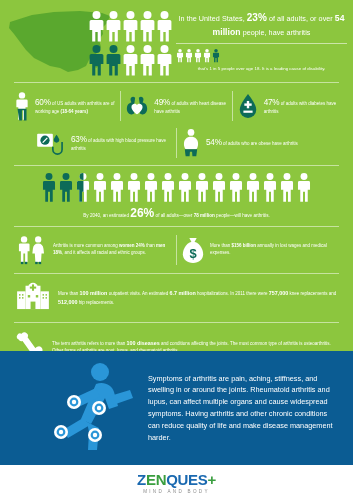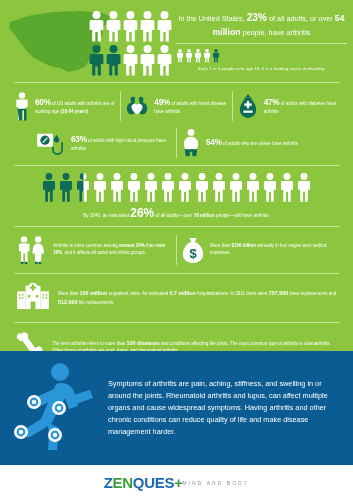--- a/index.html
+++ b/index.html
@@ -52,21 +52,21 @@
     margin:0 14px;
   }
   .vdiv { width:1px; background:rgba(255,255,255,.5); align-self:stretch; }
 
   
   .statband { padding:8px 10px 7px 10px; }
   .row3 { display:flex; align-items:center; }
   .cell { display:flex; align-items:center; gap:5px; flex:1; padding:0 4px; }
   .cell .ic { flex:0 0 auto; display:flex; align-items:center; justify-content:center; }
   .stxt { color:#ffffff; font-size:4.5px; line-height:1.45; }
-  .stxt .pct { font-size:8.2px; font-weight:bold; letter-spacing:-.2px; }
+  .stxt .pct { font-size:8.2px; font-weight:normal; letter-spacing:-.2px; }
   .stxt b { font-weight:bold; }
   .row2 { display:flex; align-items:center; margin-top:7px; padding:0 22px; }
 
   
   .band2040 { padding:6px 0 6px 0; text-align:center; }
   .big-people {
     display:flex; justify-content:center; gap:1px; margin-bottom:3px;
   }
   .cap2040 { color:#ffffff; font-size:4.6px; }
   .cap2040 .pct { font-size:12px; font-weight:bold; }
@@ -77,33 +77,33 @@
 
   
   .rowwide { display:flex; align-items:center; gap:8px; padding:8px 16px; }
   .rowwide .wtxt { color:#ffffff; font-size:4.5px; line-height:1.5; }
   .rowwide .wtxt b { font-weight:bold; font-size:5.4px; }
 
   
   .bluepanel {
     position:absolute; left:0; right:0; top:351px; height:114px;
     background:#0b5c93;
-    display:flex; align-items:center;
+    display:flex; align-items:center;padding-left:40px;
   }
   .runner { flex:0 0 108px; display:flex; justify-content:center; }
   .bluetext {
     color:#ffffff; font-size:7.3px; line-height:1.62;
     padding-right:14px;
   }
 
   
   .footer {
     position:absolute; left:0; right:0; top:465px; height:35px;
     background:#ffffff;
-    display:flex; flex-direction:row;
+    display:flex; flex-direction:column;
     align-items:center; justify-content:center;
   }
   .logo {
     font-size:15px; font-weight:bold; letter-spacing:-.3px;
     line-height:1;
   }
   .logo .z { color:#1a69b0; }
   .logo .en { color:#3a9e3f; }
   .logo .ques { color:#1a69b0; }
   .logo .plus { color:#3a9e3f; }

